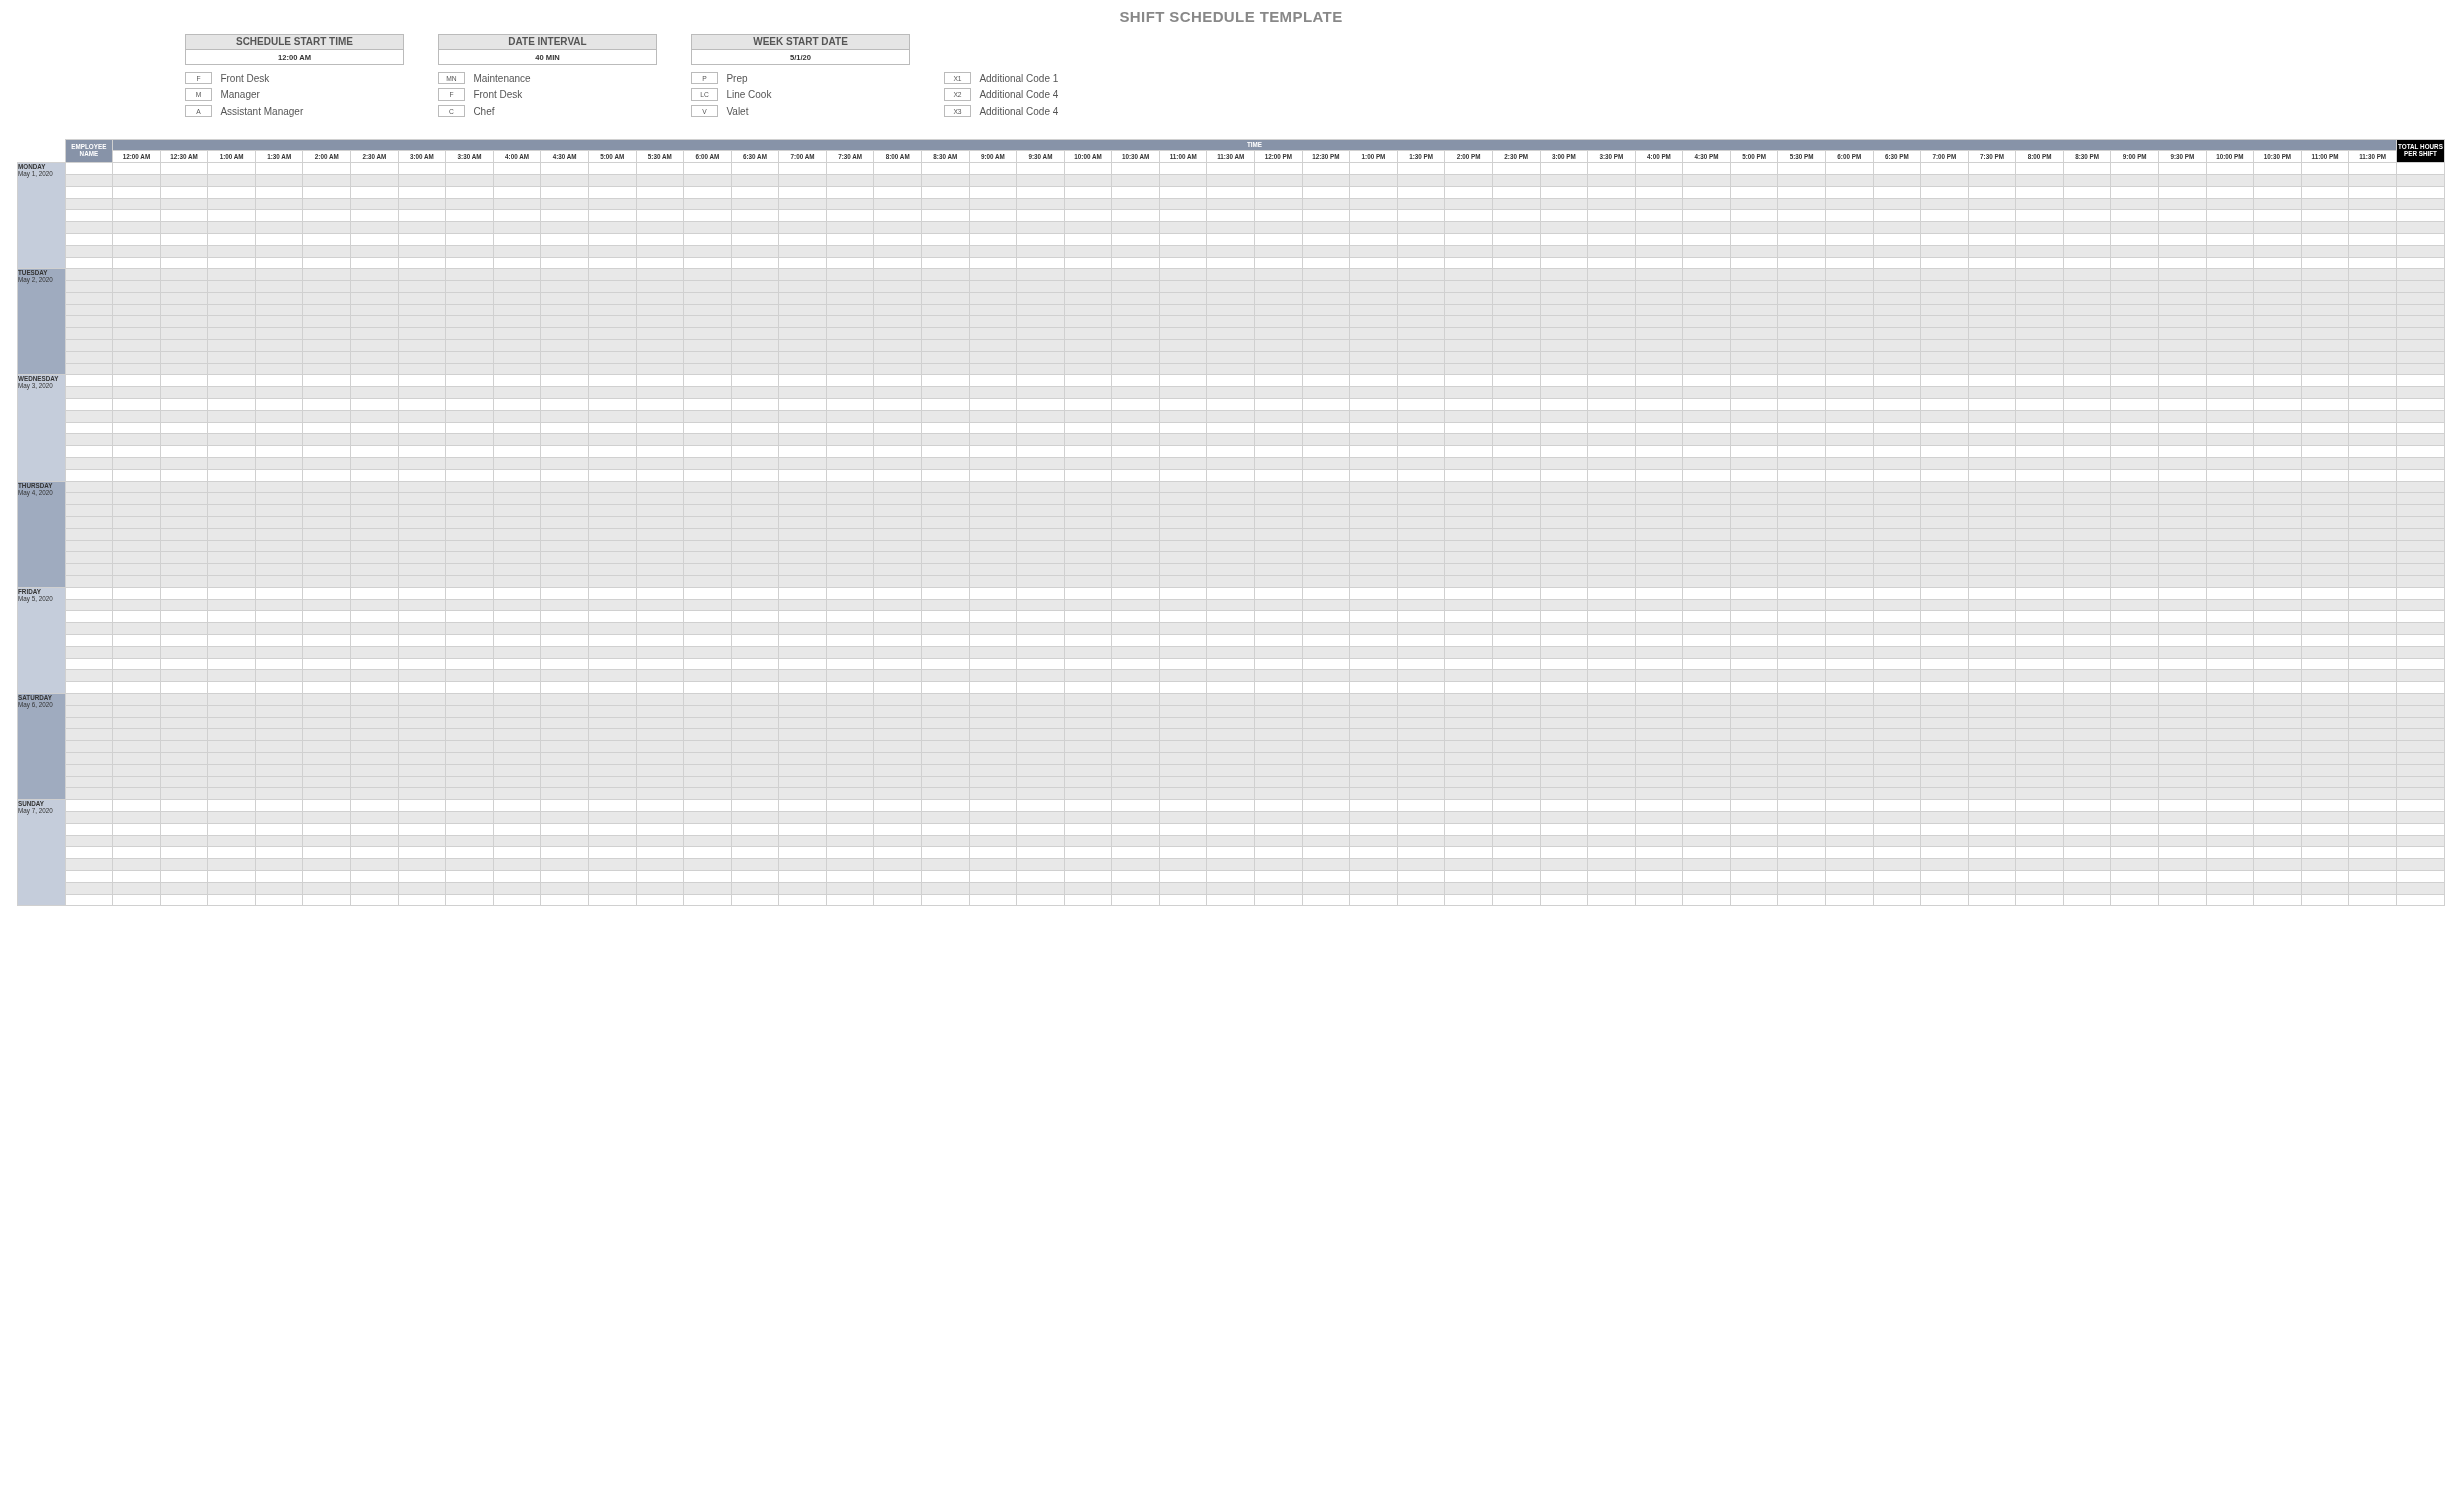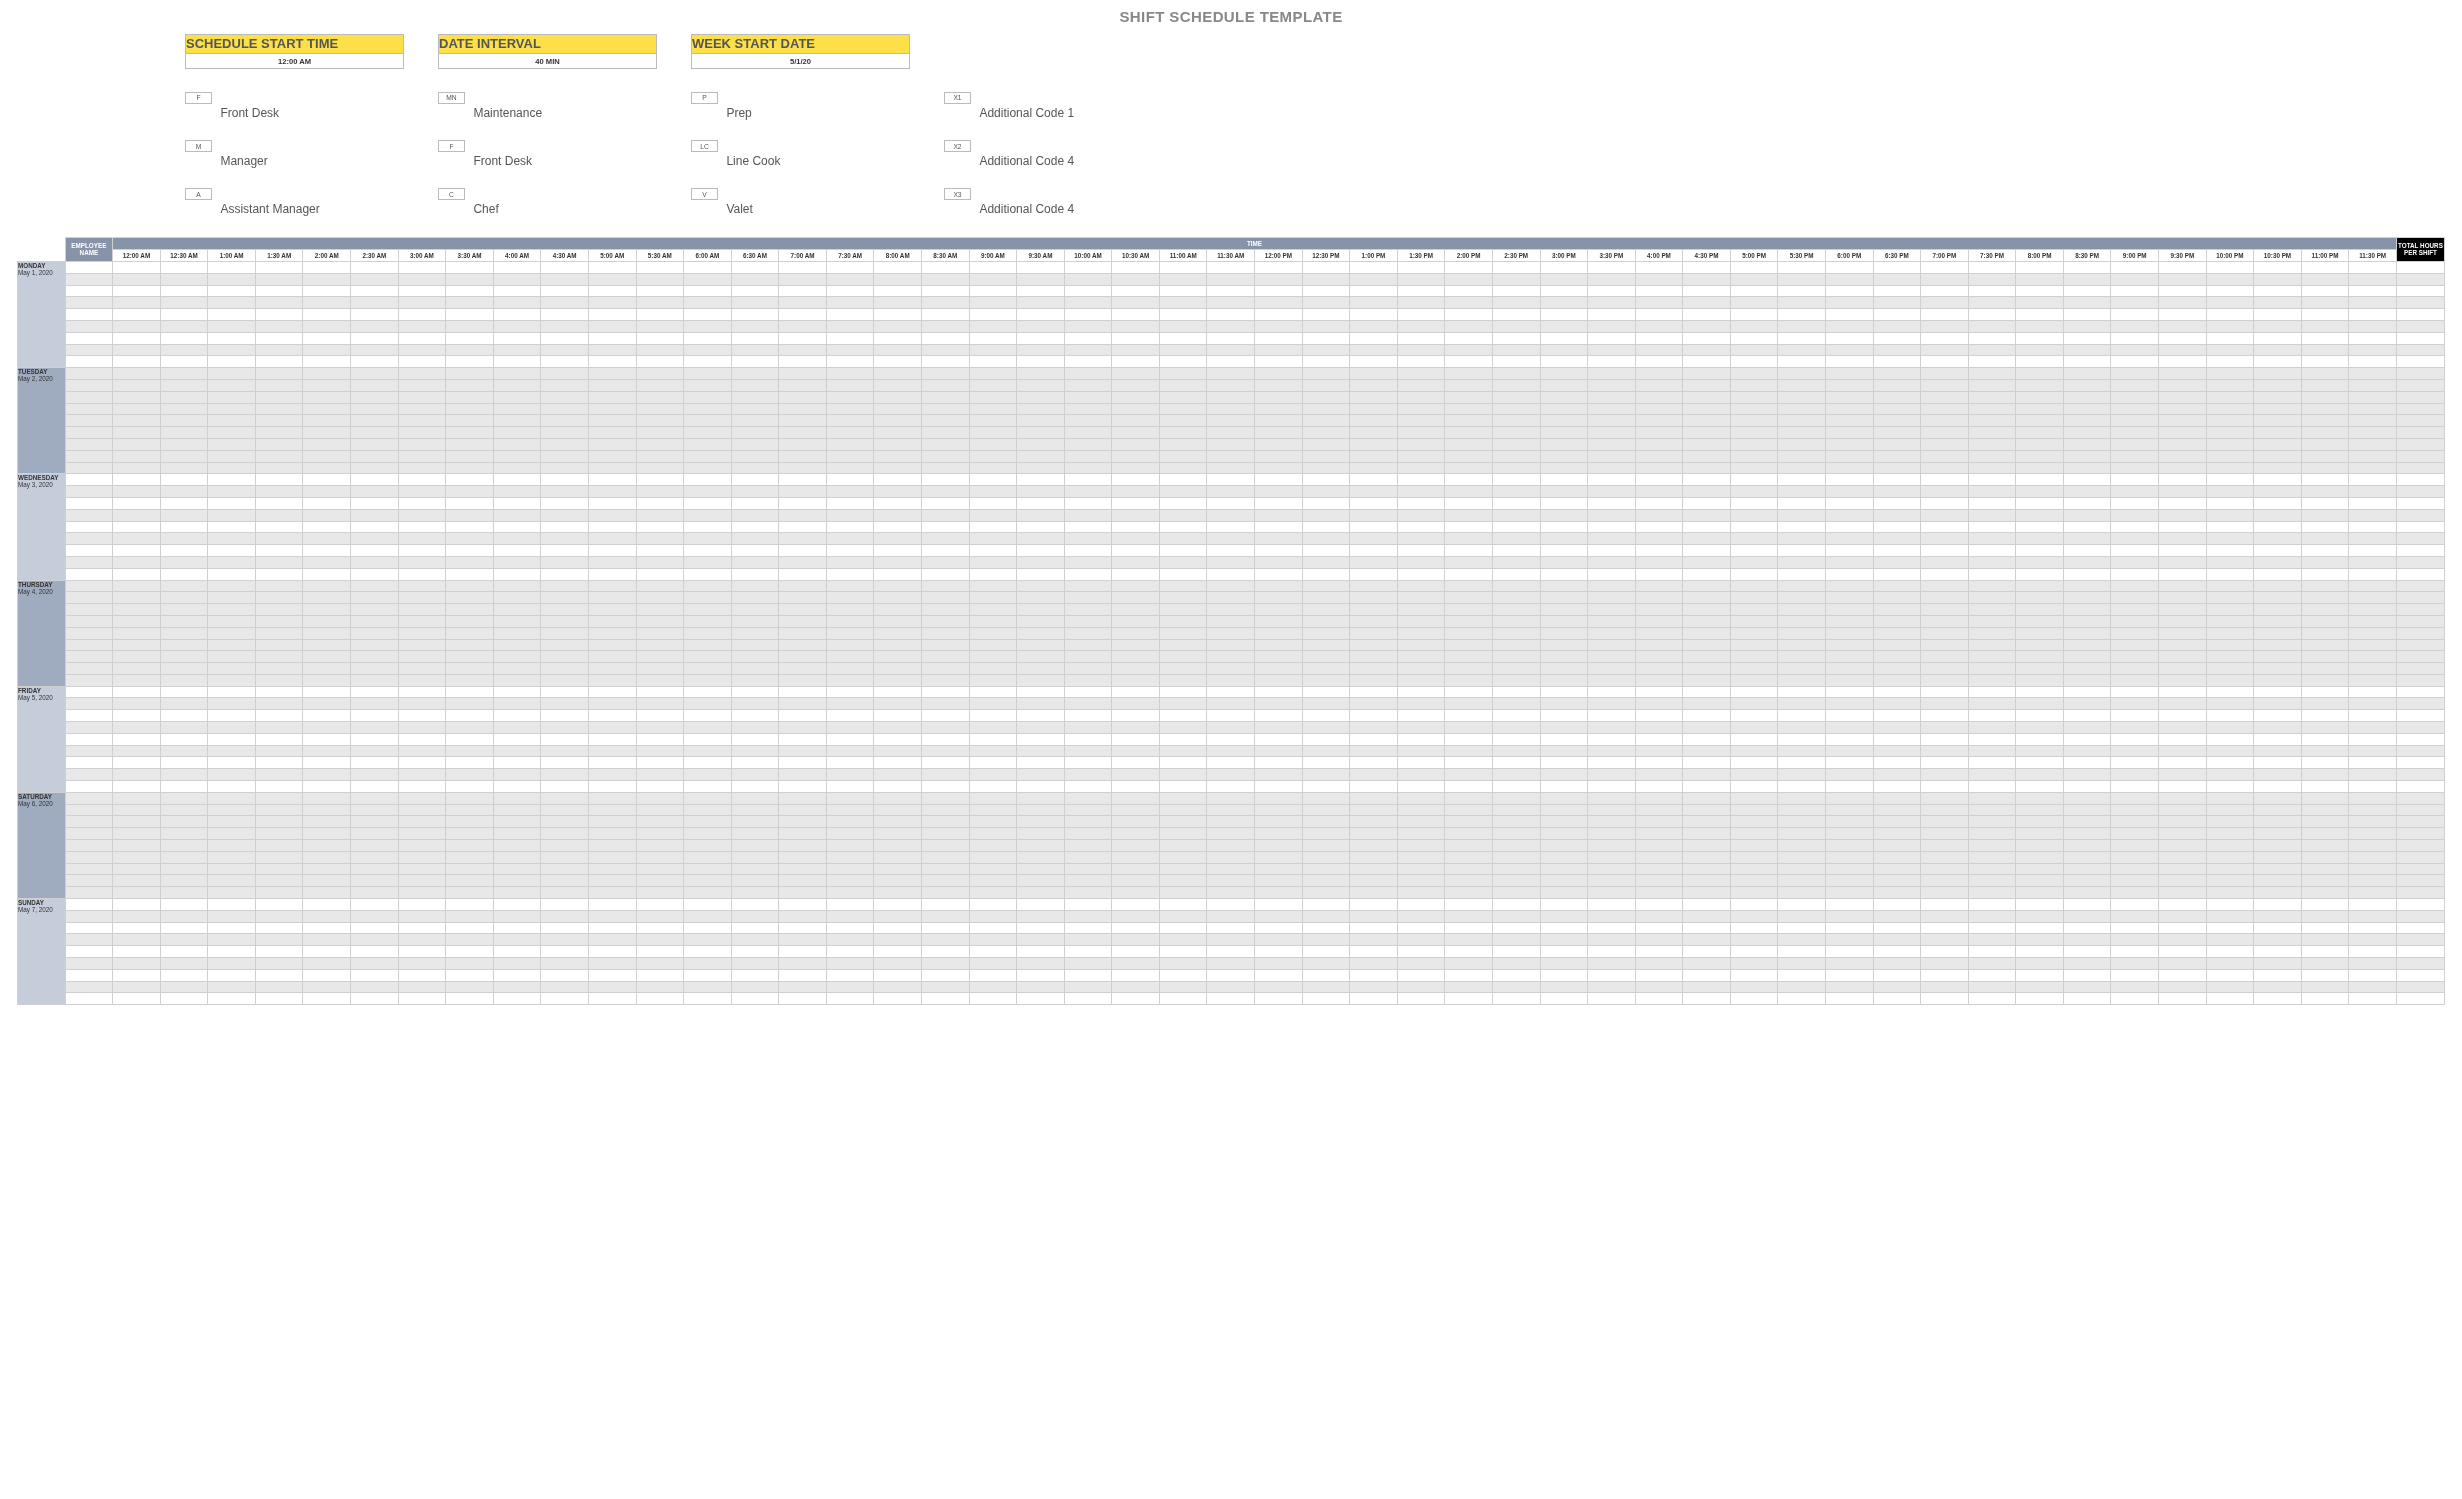--- a/index.html
+++ b/index.html
@@ -20,24 +20,24 @@
     text-align: center;
   }
   .config-row {
     display: flex;
     gap: 34px;
     margin-left: 168px;
     margin-bottom: 6.7px;
   }
   .config-block { width: 219px; }
   .config-label {
-    background: #fde047;
+    background: #e5e5e5;
     border: 0.8px solid #bbb;
-    text-align: left;
-    font-size: 13px;
+    text-align: center;
+    font-size: 10px;
     font-weight: bold;
     padding: 1.7px 0;
     color:#555;
   }
   .config-value {
     border: 0.8px solid #bbb;
     border-top: none;
     text-align: center;
     font-size: 7.6px;
     font-weight: bold;
@@ -59,21 +59,21 @@
   .legend-code {
     width: 27px;
     border: 0.8px solid #bbb;
     text-align: center;
     font-size: 6.7px;
     padding: 1.7px 0;
     margin-right: 8.4px;
     background:#fff;
     color:#555;
   }
-  .legend-text { font-size: 12px; color:#555;margin-top:30px; }
+  .legend-text { font-size: 10px; color:#555; }
   table.schedule {
     border-collapse: collapse;
     width: 100%;
     table-layout: fixed;
   }
   table.schedule th, table.schedule td {
     border: 0.8px solid #d0d0d0;
     font-size: 6.3px;
     padding: 0;
     height: 11.8px;

